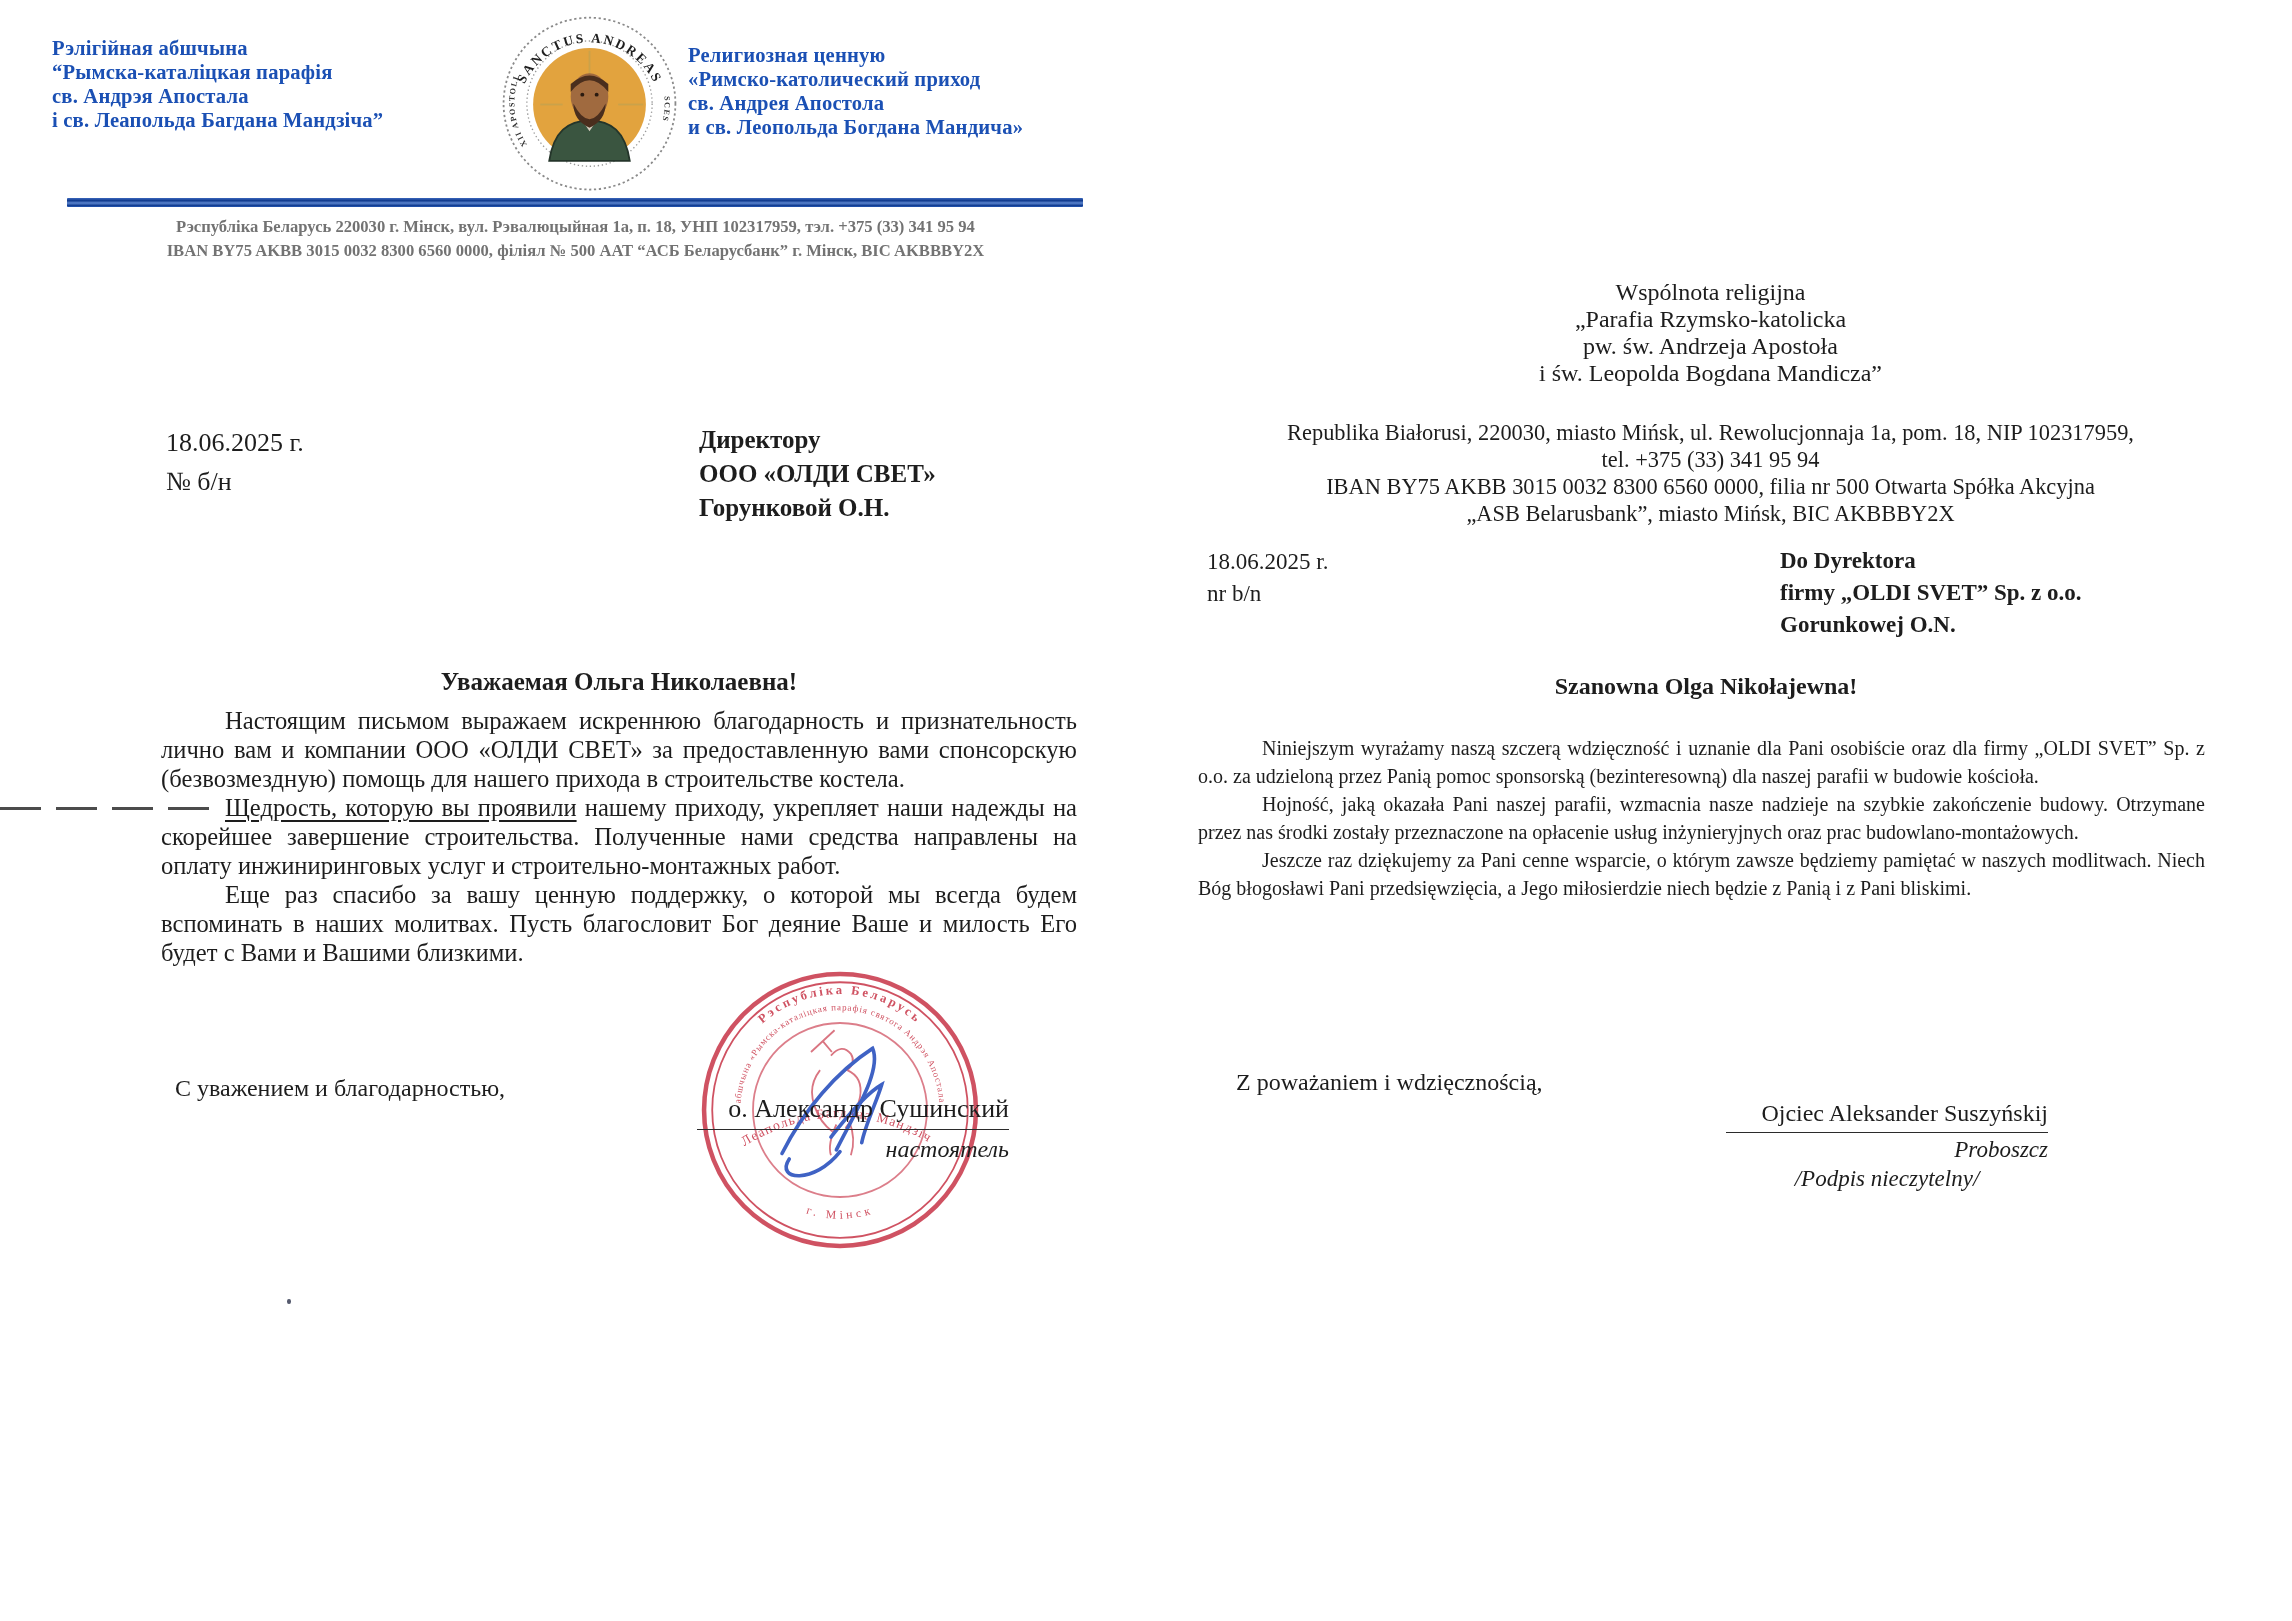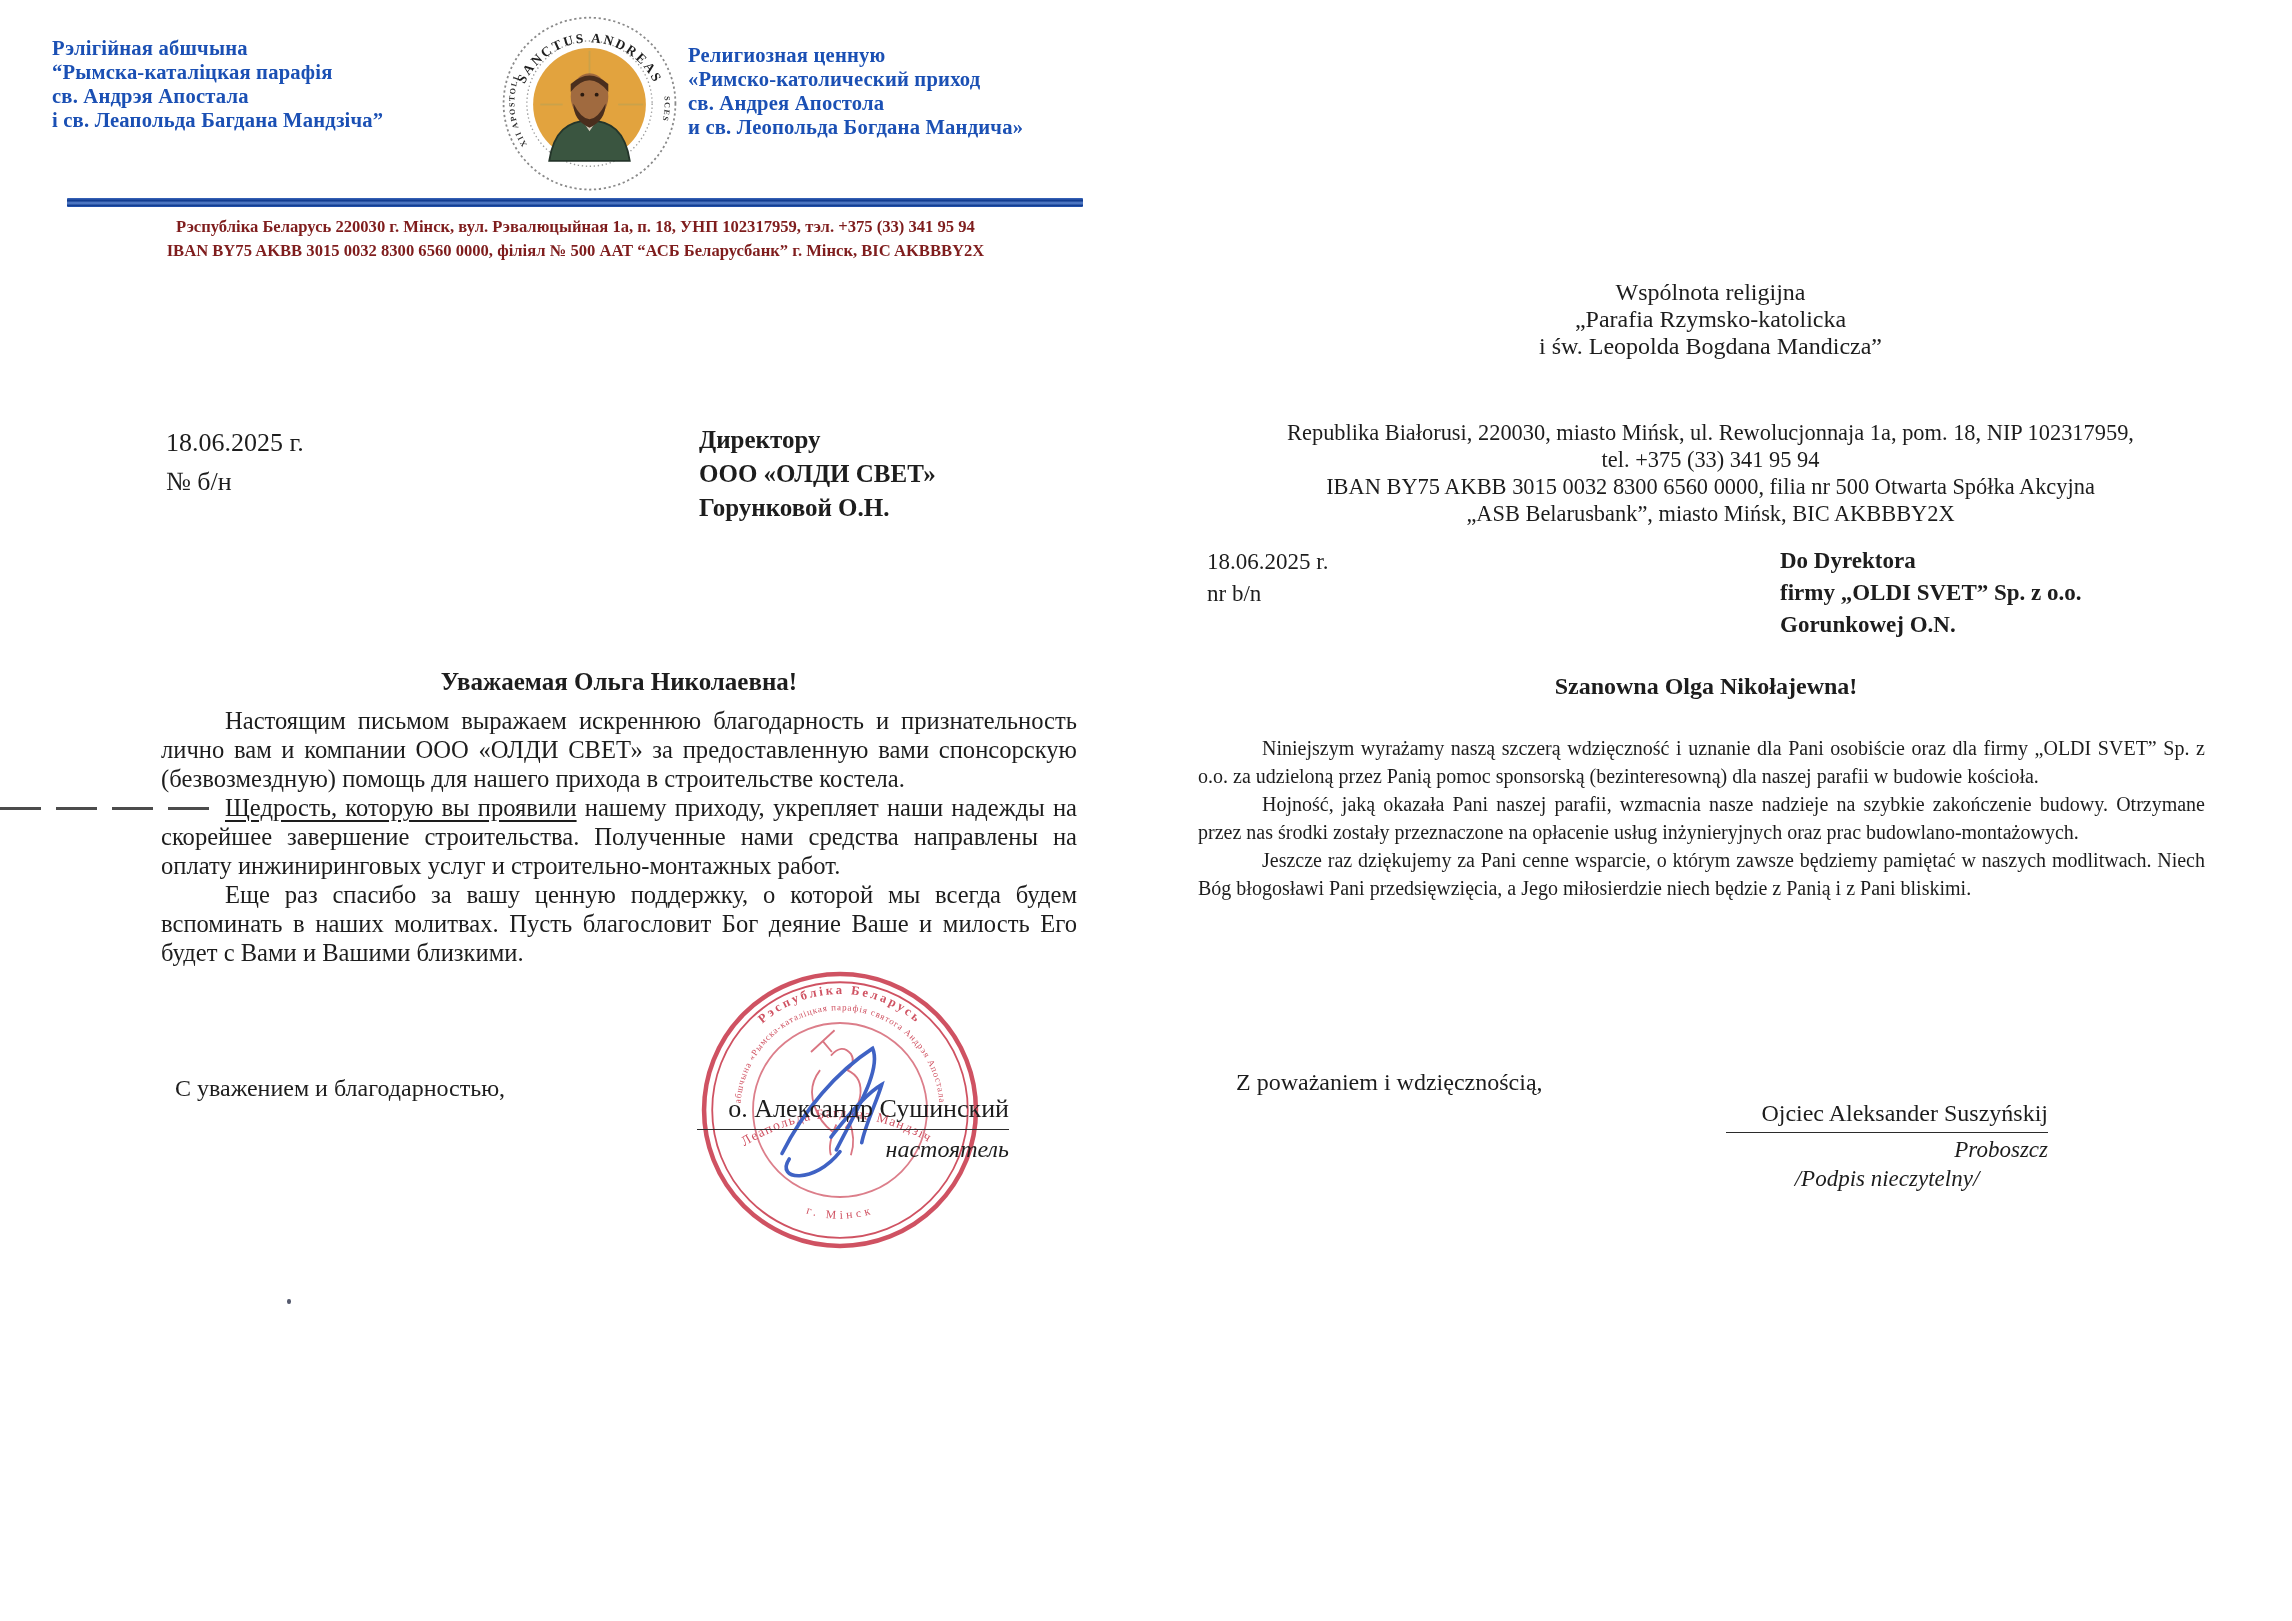--- a/index.html
+++ b/index.html
@@ -11,21 +11,21 @@
   
   .org-block{
     text-align:left;font-weight:bold;color:#1b50b4;
     font-size:20.6px;line-height:24px;letter-spacing:0.2px;
   }
   .lh-bar{
     background:linear-gradient(180deg,#3a67bd 0%,#10398c 30%,#5b85cf 55%,#0f3a8f 85%,#2a5cb8 100%);
     border-radius:0.9px;
   }
   .lh-address{
-    text-align:center;color:#7f1d1d;font-weight:600;
+    text-align:center;color:#737373;font-weight:600;
     font-size:16.6px;line-height:24px;
   }
   
   .dateblock{font-size:26px;line-height:39px;}
   .recipient{font-weight:bold;font-size:25px;line-height:34px;}
   .salutation{font-weight:bold;text-align:center;font-size:25px;}
   .bodytext p{margin:0;text-indent:64px;text-align:justify;}
   .body-left{font-size:24.6px;line-height:29px;}
   .body-right{font-size:20px;line-height:28px;}
   .closing{font-size:24px;}
@@ -176,20 +176,21 @@
 
     <div class="abs signer-name" style="left:697px;top:1094px;width:312px;">о. Александр Сушинский</div>
     <div class="abs signer-title" style="left:697px;top:1136px;width:312px;">настоятель</div>
   </div>
 
   <div class="abs" style="left:1146px;top:0;width:1146px;height:1621px;">
 
     <div class="abs header-pl" style="left:54px;top:279px;width:1021px;">
       <div>Wspólnota religijna</div>
       <div>„Parafia Rzymsko-katolicka</div>
+      <div>pw. św. Andrzeja Apostoła</div>
       <div>i św. Leopolda Bogdana Mandicza”</div>
     </div>
 
     <div class="abs address-pl" style="left:54px;top:419px;width:1021px;">
       <div>Republika Białorusi, 220030, miasto Mińsk, ul. Rewolucjonnaja 1a, pom. 18, NIP 102317959,</div>
       <div>tel. +375 (33) 341 95 94</div>
       <div>IBAN BY75 AKBB 3015 0032 8300 6560 0000, filia nr 500 Otwarta Spółka Akcyjna</div>
       <div>„ASB Belarusbank”, miasto Mińsk, BIC AKBBBY2X</div>
     </div>
 

